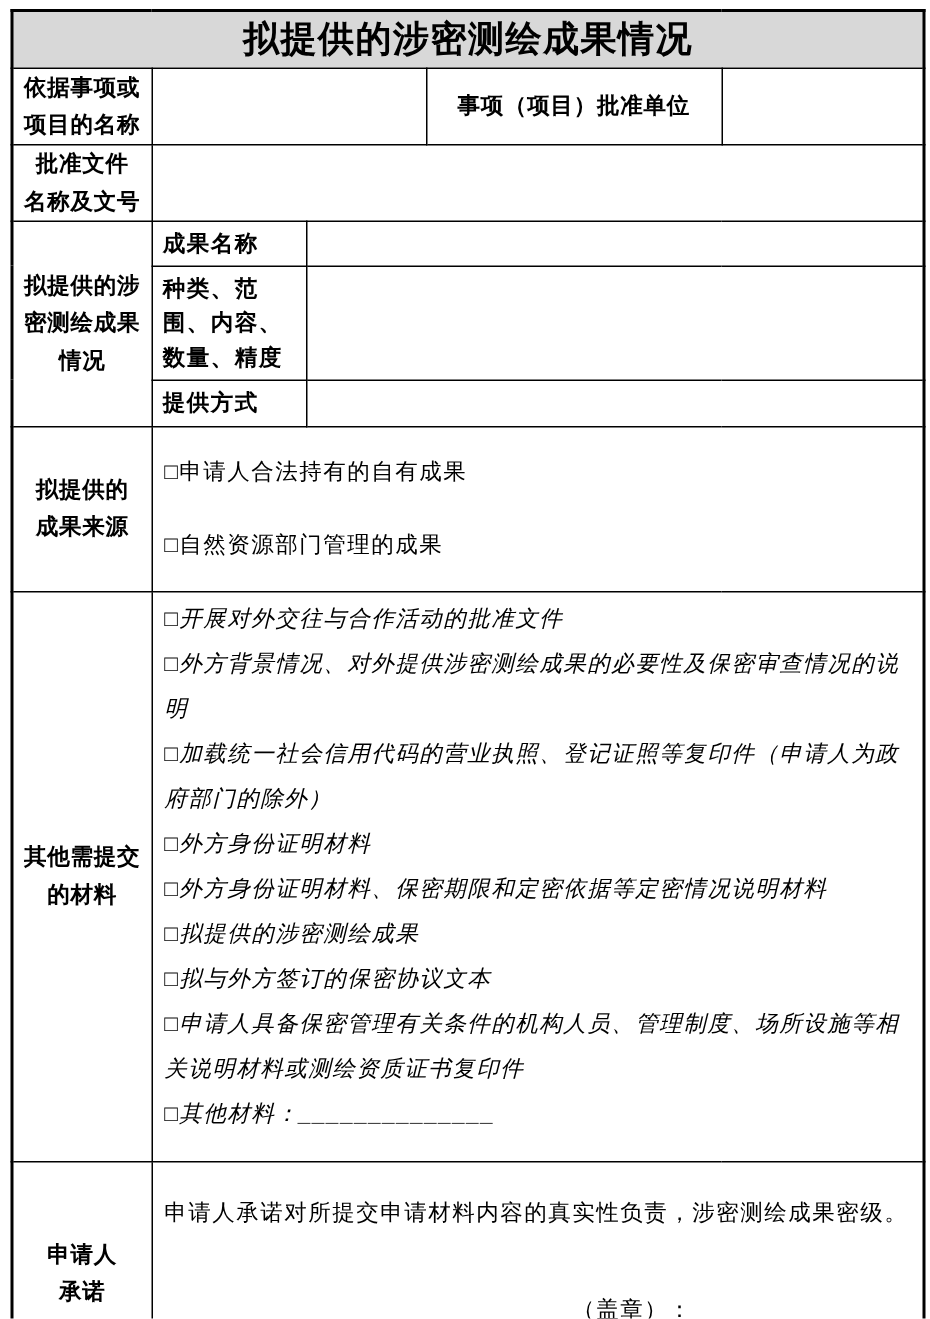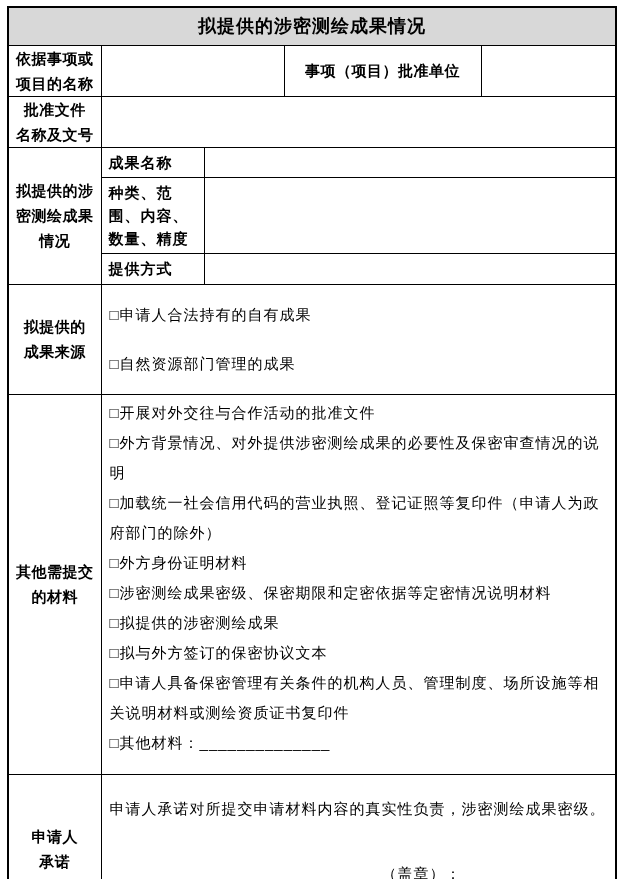--- a/index.html
+++ b/index.html
@@ -22,21 +22,21 @@
     border: 1px solid #000;
     padding: 0;
     vertical-align: middle;
     font-size: 15px;
   }
   tr.title-row td {
     height: 38px;
     background: #d8d8d8;
     text-align: center;
     font-weight: bold;
-    font-size: 18px;
+    font-size: 24px;
     letter-spacing: 1px;
   }
   td.lbl {
     font-weight: bold;
     text-align: center;
     white-space: pre-line;
     line-height: 25px;
     letter-spacing: 0.5px;
   }
   td.sublbl {
@@ -47,21 +47,21 @@
     letter-spacing: 1px;
   }
   td.input { background: #fff; }
   td.content { padding: 16px 8px; letter-spacing: 1px; }
 
   .opt { line-height: 30px; }
   .opt .cb { display: inline; }
   .r-source td.content .opt { line-height: 28px; }
   .r-source td.content .opt + .opt { margin-top: 21px; }
 
-  .r-materials td.content { vertical-align: top; padding-top: 3px; }
+  .r-materials td.content { vertical-align: top; padding-top: 3px; font-style: italic; }
 
   .r-commit td.content { vertical-align: top; }
   .statement { padding-top: 7px; line-height: 22px; }
   .seal-block { margin-left: 272px; margin-top: 42px; line-height: 23px; }
   .seal-date { margin-left: 12px; }
 </style>
 </head>
 <body>
 
 <div class="page">
@@ -119,21 +119,21 @@
     </tr>
 
     <tr class="r-materials" style="height:336px">
       <td class="lbl">其他需提交
 的材料</td>
       <td colspan="4" class="content">
         <div class="opt"><span class="cb">□</span><span>开展对外交往与合作活动的批准文件</span></div>
         <div class="opt"><span class="cb">□</span><span>外方背景情况、对外提供涉密测绘成果的必要性及保密审查情况的说明</span></div>
         <div class="opt"><span class="cb">□</span><span>加载统一社会信用代码的营业执照、登记证照等复印件（申请人为政府部门的除外）</span></div>
         <div class="opt"><span class="cb">□</span><span>外方身份证明材料</span></div>
-        <div class="opt"><span class="cb">□</span><span>涉密测绘成果密级、保密期限和定密依据等定密情况说明材料</span></div>
+        <div class="opt"><span class="cb">□</span><span>外方身份证明材料、保密期限和定密依据等定密情况说明材料</span></div>
         <div class="opt"><span class="cb">□</span><span>拟提供的涉密测绘成果</span></div>
         <div class="opt"><span class="cb">□</span><span>拟与外方签订的保密协议文本</span></div>
         <div class="opt"><span class="cb">□</span><span>申请人具备保密管理有关条件的机构人员、管理制度、场所设施等相关说明材料或测绘资质证书复印件</span></div>
         <div class="opt"><span class="cb">□</span><span>其他材料：______________</span></div>
       </td>
     </tr>
 
     <tr class="r-commit" style="height:118px">
       <td class="lbl">申请人
 承诺</td>

